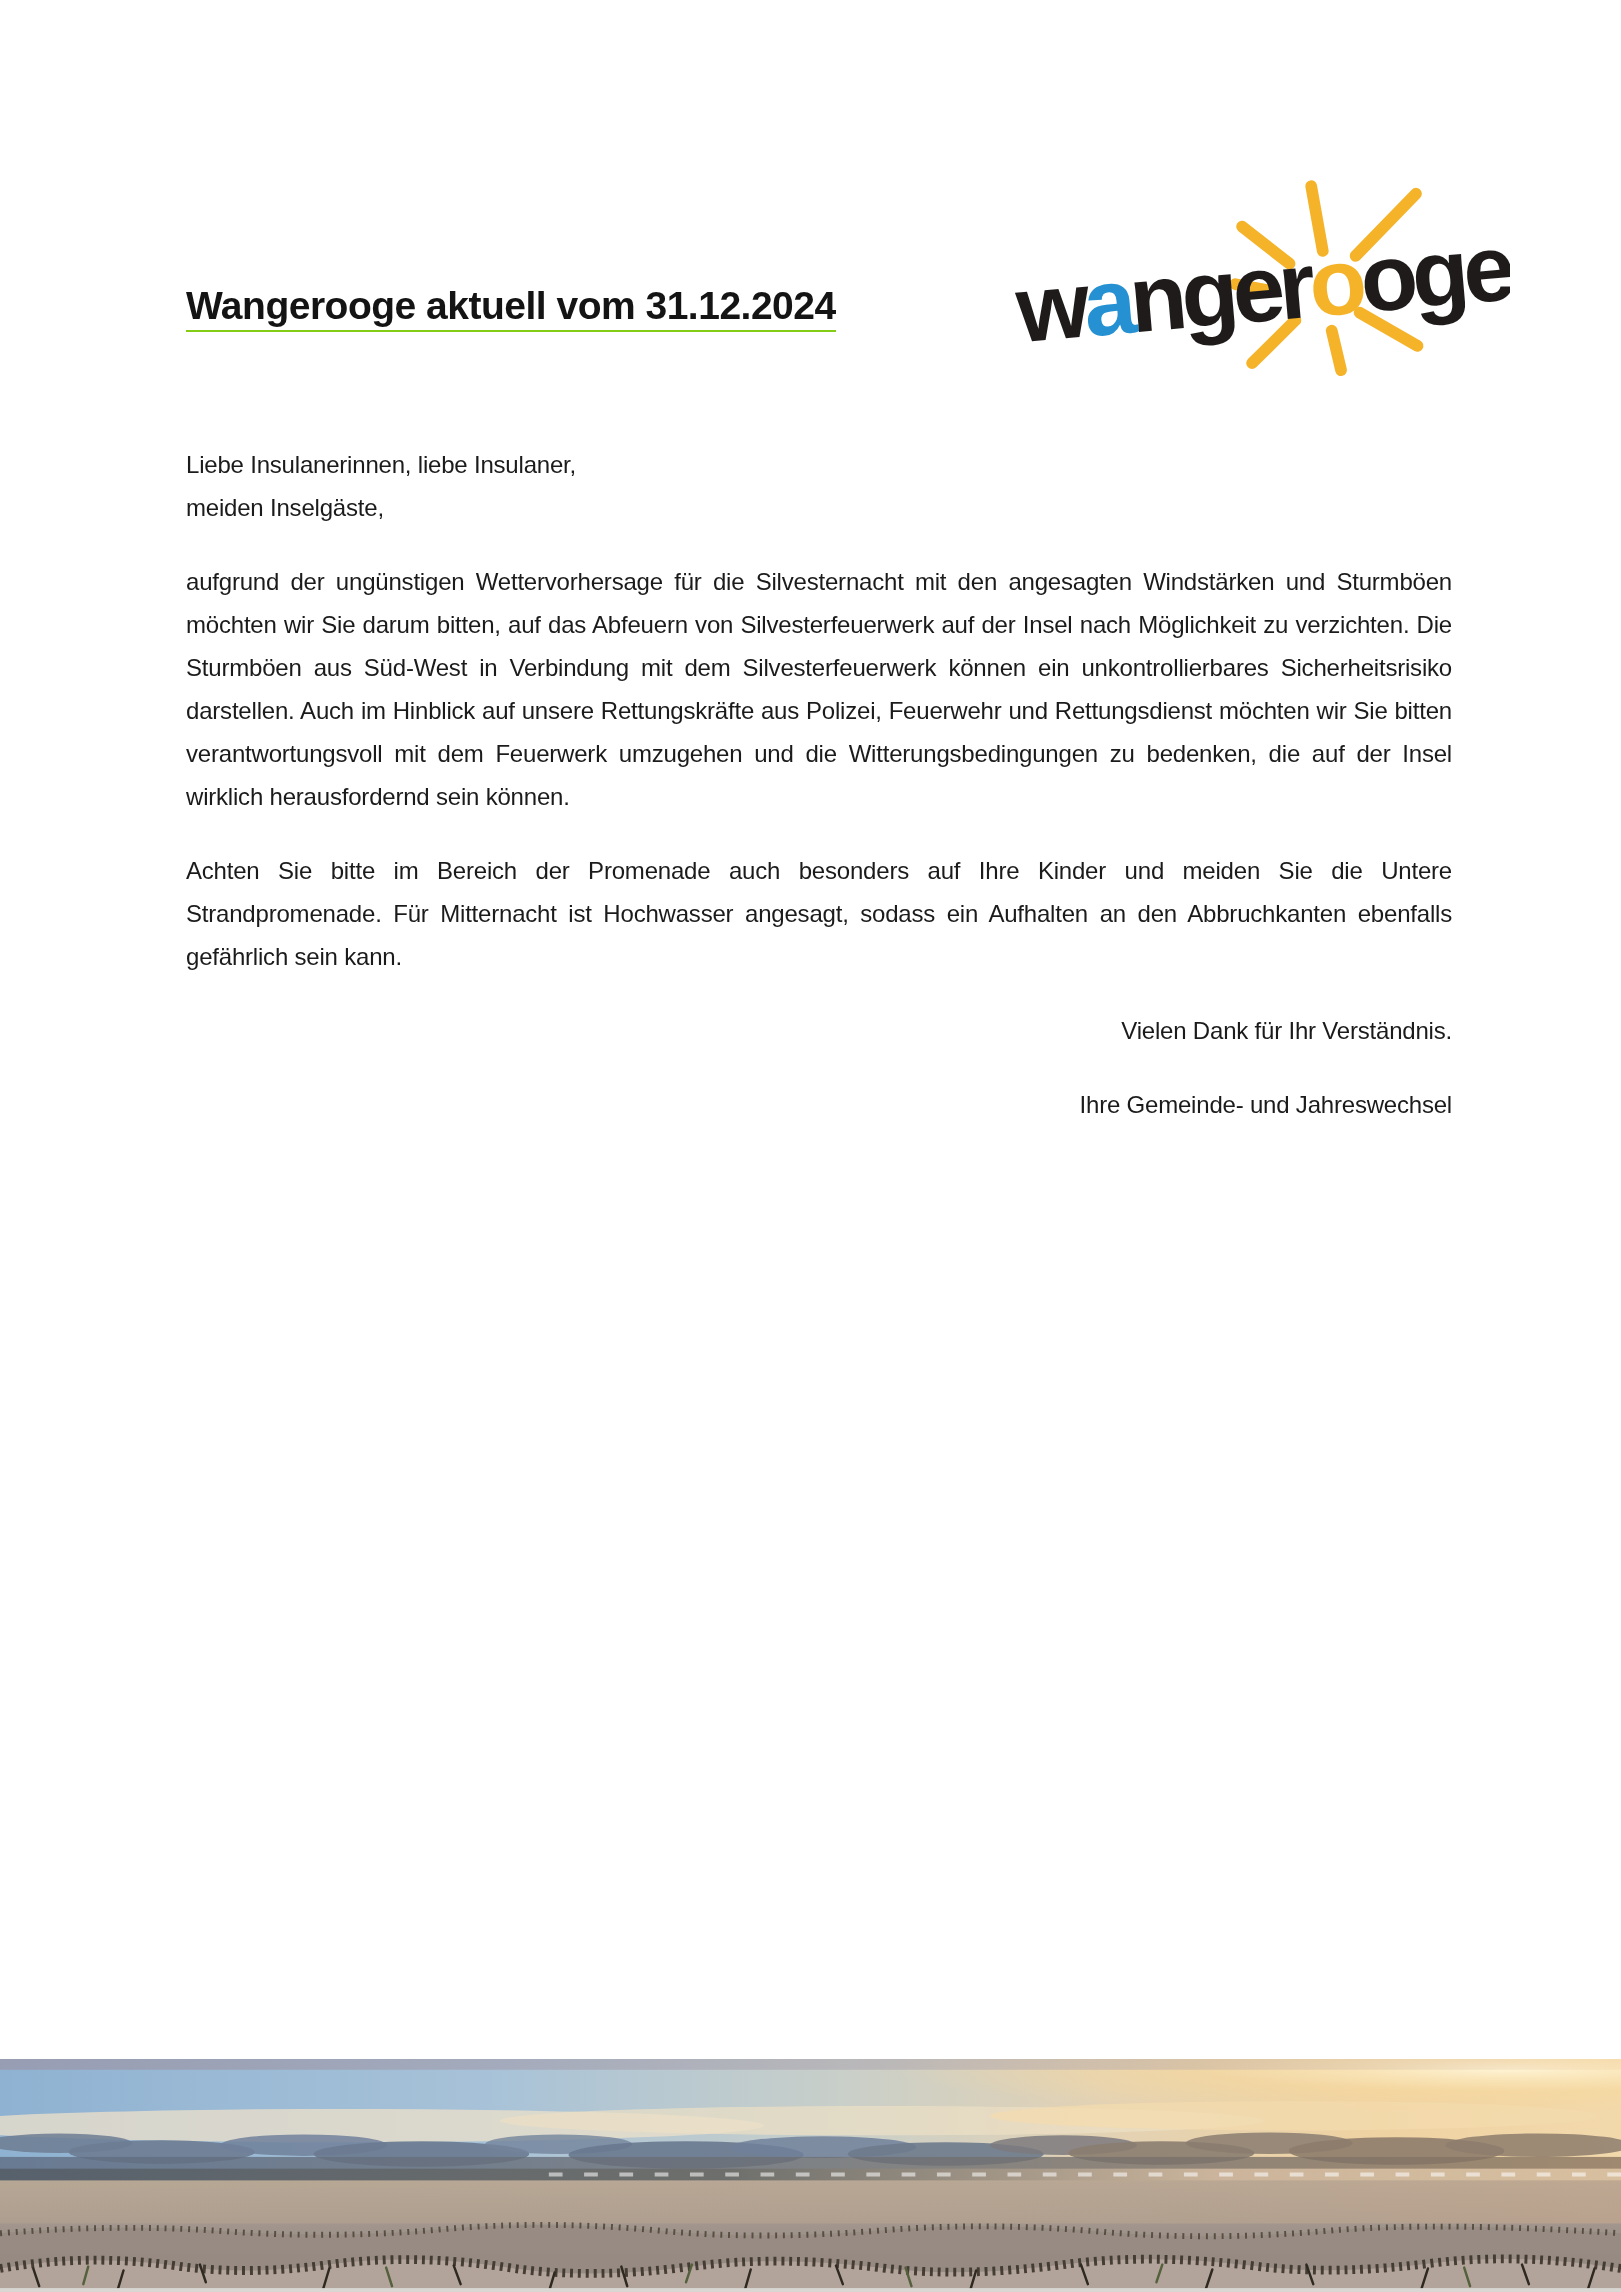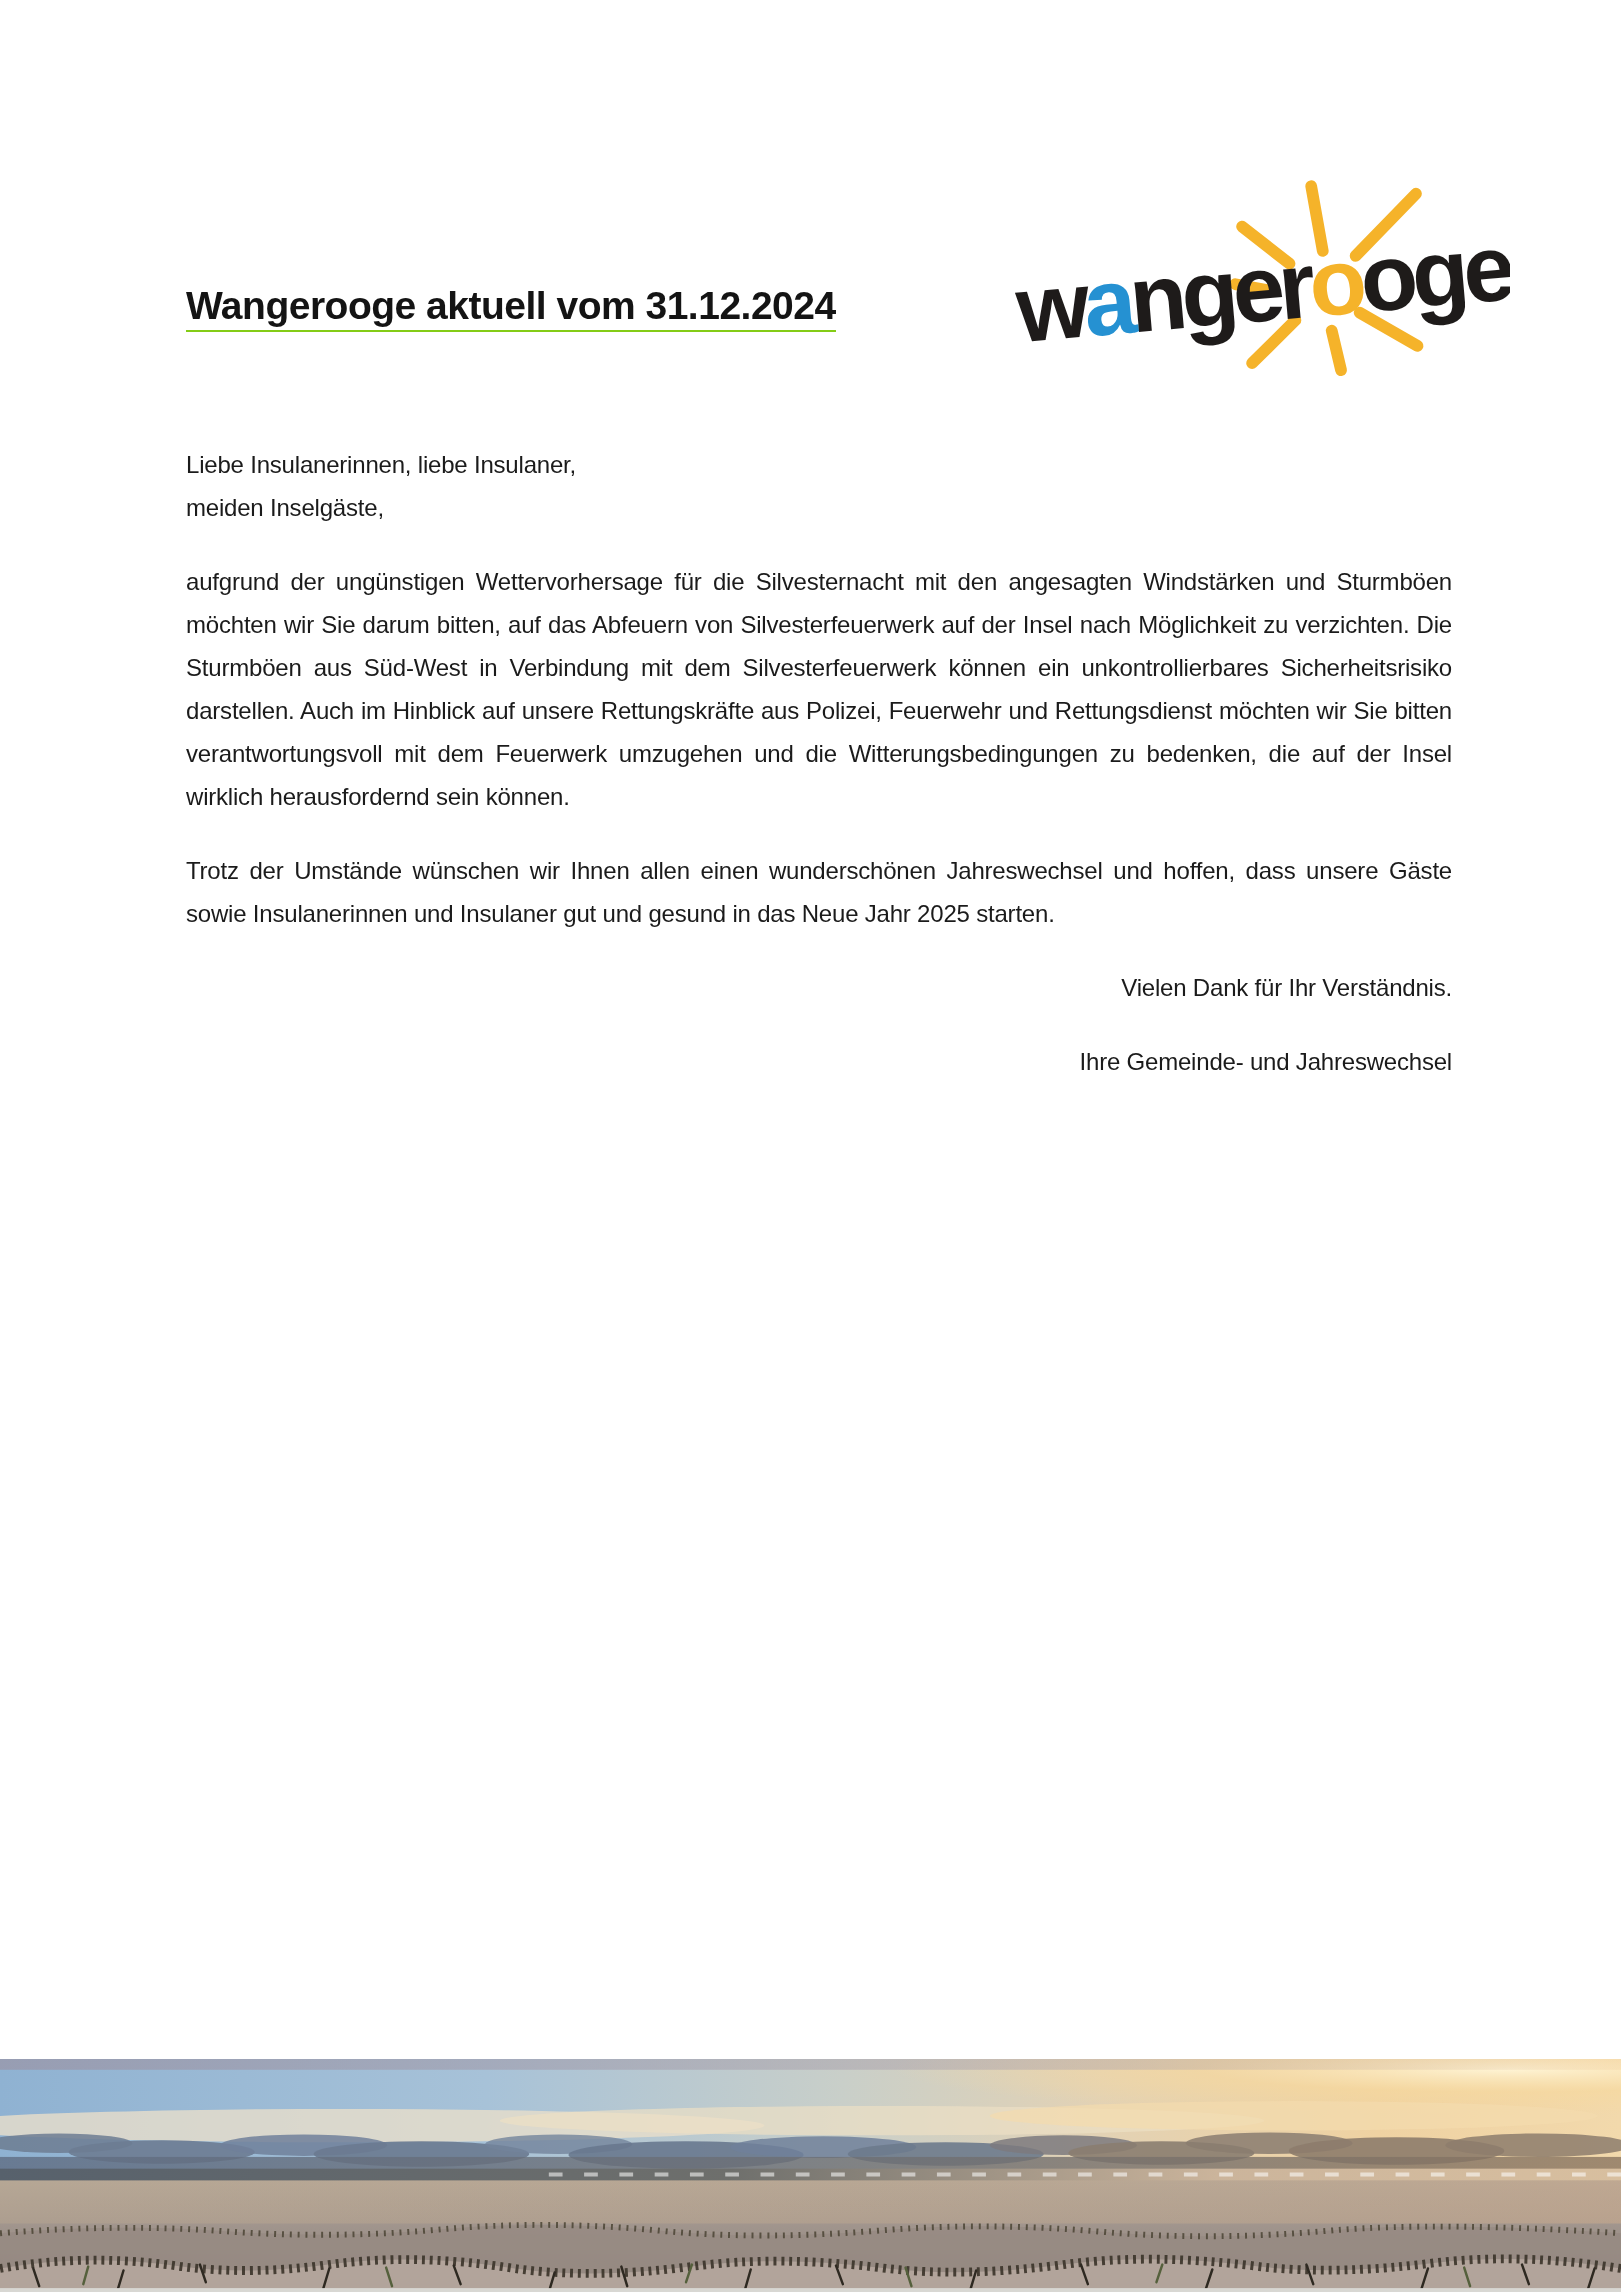--- a/index.html
+++ b/index.html
@@ -75,21 +75,21 @@
       </g>
     </svg>
   </div>
 
   <div class="letter-body">
     <div class="salutation">
       <div>Liebe Insulanerinnen, liebe Insulaner,</div>
       <div>meiden Inselgäste,</div>
     </div>
     <p>aufgrund der ungünstigen Wettervorhersage für die Silvesternacht mit den angesagten Windstärken und Sturmböen möchten wir Sie darum bitten, auf das Abfeuern von Silvesterfeuerwerk auf der Insel nach Möglichkeit zu verzichten. Die Sturmböen aus Süd-West in Verbindung mit dem Silvesterfeuerwerk können ein unkontrollierbares Sicherheitsrisiko darstellen. Auch im Hinblick auf unsere Rettungskräfte aus Polizei, Feuerwehr und Rettungsdienst möchten wir Sie bitten verantwortungsvoll mit dem Feuerwerk umzugehen und die Witterungsbedingungen zu bedenken, die auf der Insel wirklich herausfordernd sein können.</p>
-    <p>Trotz der Umstände wünschen wir Ihnen allen einen wunderschönen Jahreswechsel und hoffen, dass unsere Gäste sowie Insulanerinnen und Insulaner gut und gesund in das Neue Jahr 2025 starten.</p>
+    <p>Achten Sie bitte im Bereich der Promenade auch besonders auf Ihre Kinder und meiden Sie die Untere Strandpromenade. Für Mitternacht ist Hochwasser angesagt, sodass ein Aufhalten an den Abbruchkanten ebenfalls gefährlich sein kann.</p>
     <p class="left">Vielen Dank für Ihr Verständnis.</p>
     <p class="left">Ihre Gemeinde- und Jahreswechsel</p>
   </div>
 
   <svg class="photo" viewBox="0 0 1654 239" preserveAspectRatio="none">
     <defs>
       <linearGradient id="skyH" x1="0" y1="0" x2="1" y2="0">
         <stop offset="0" stop-color="#8fb2d2"></stop>
         <stop offset="0.30" stop-color="#a7c2d8"></stop>
         <stop offset="0.52" stop-color="#c9cfc9"></stop>

